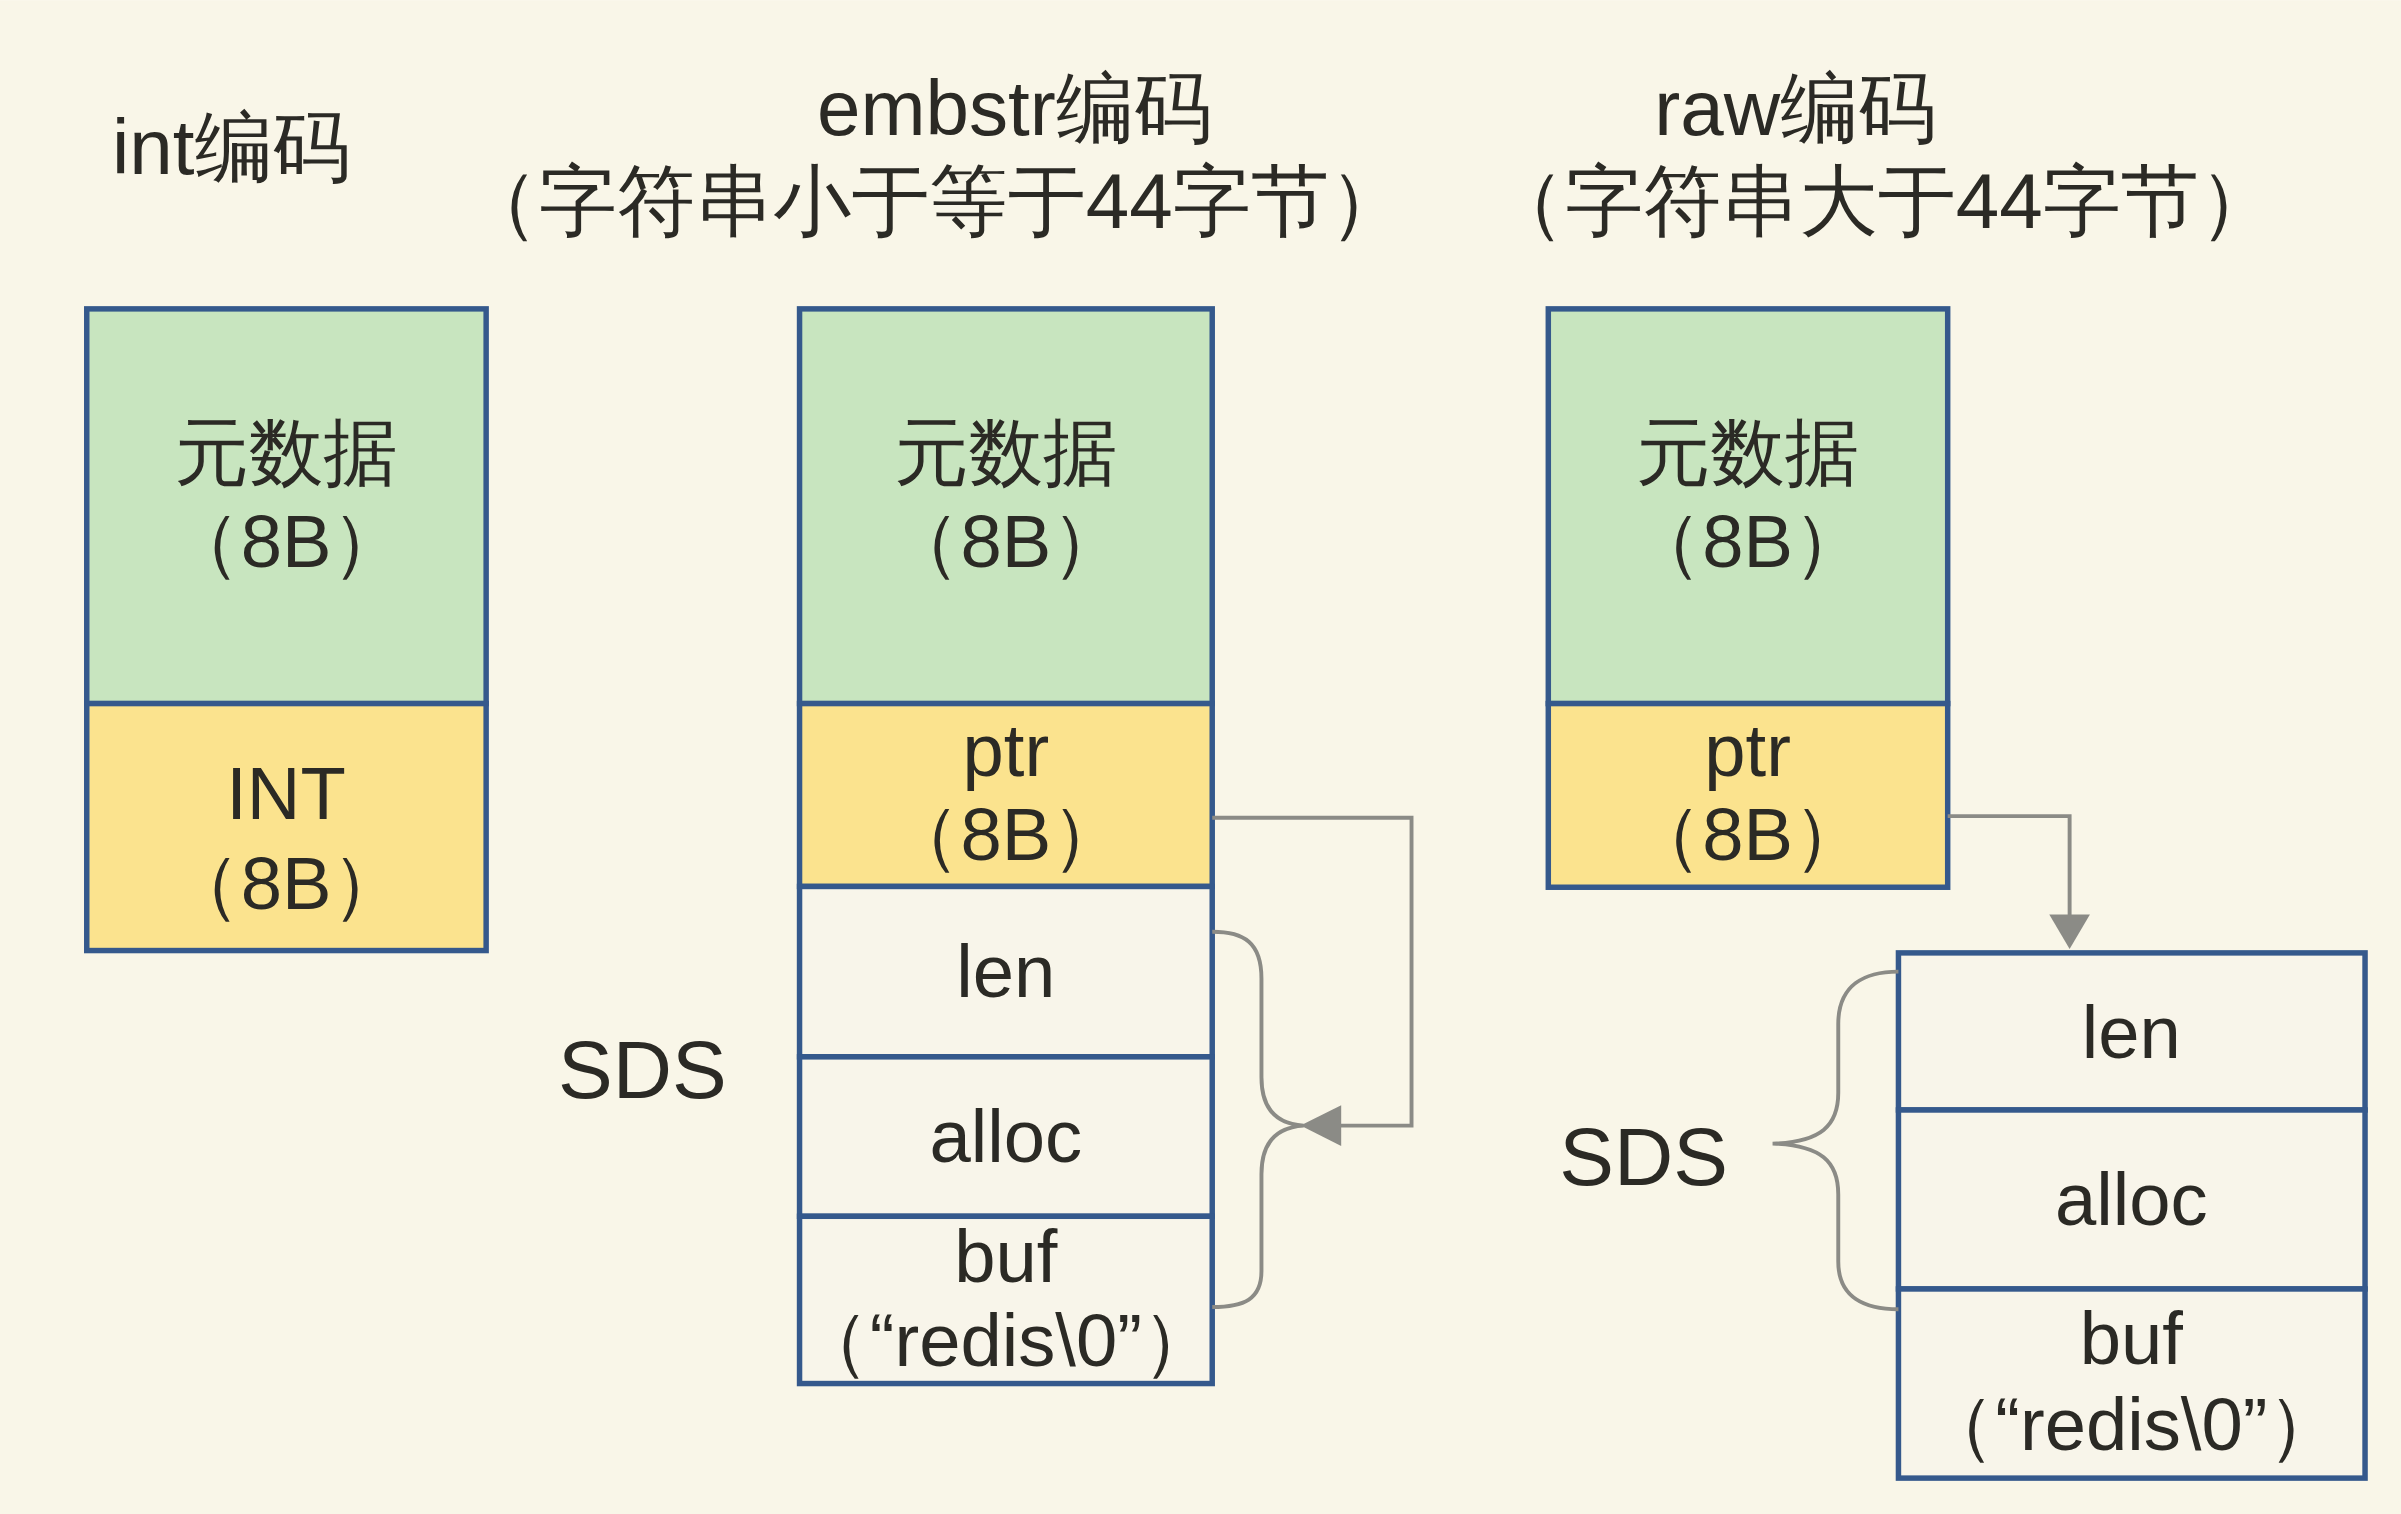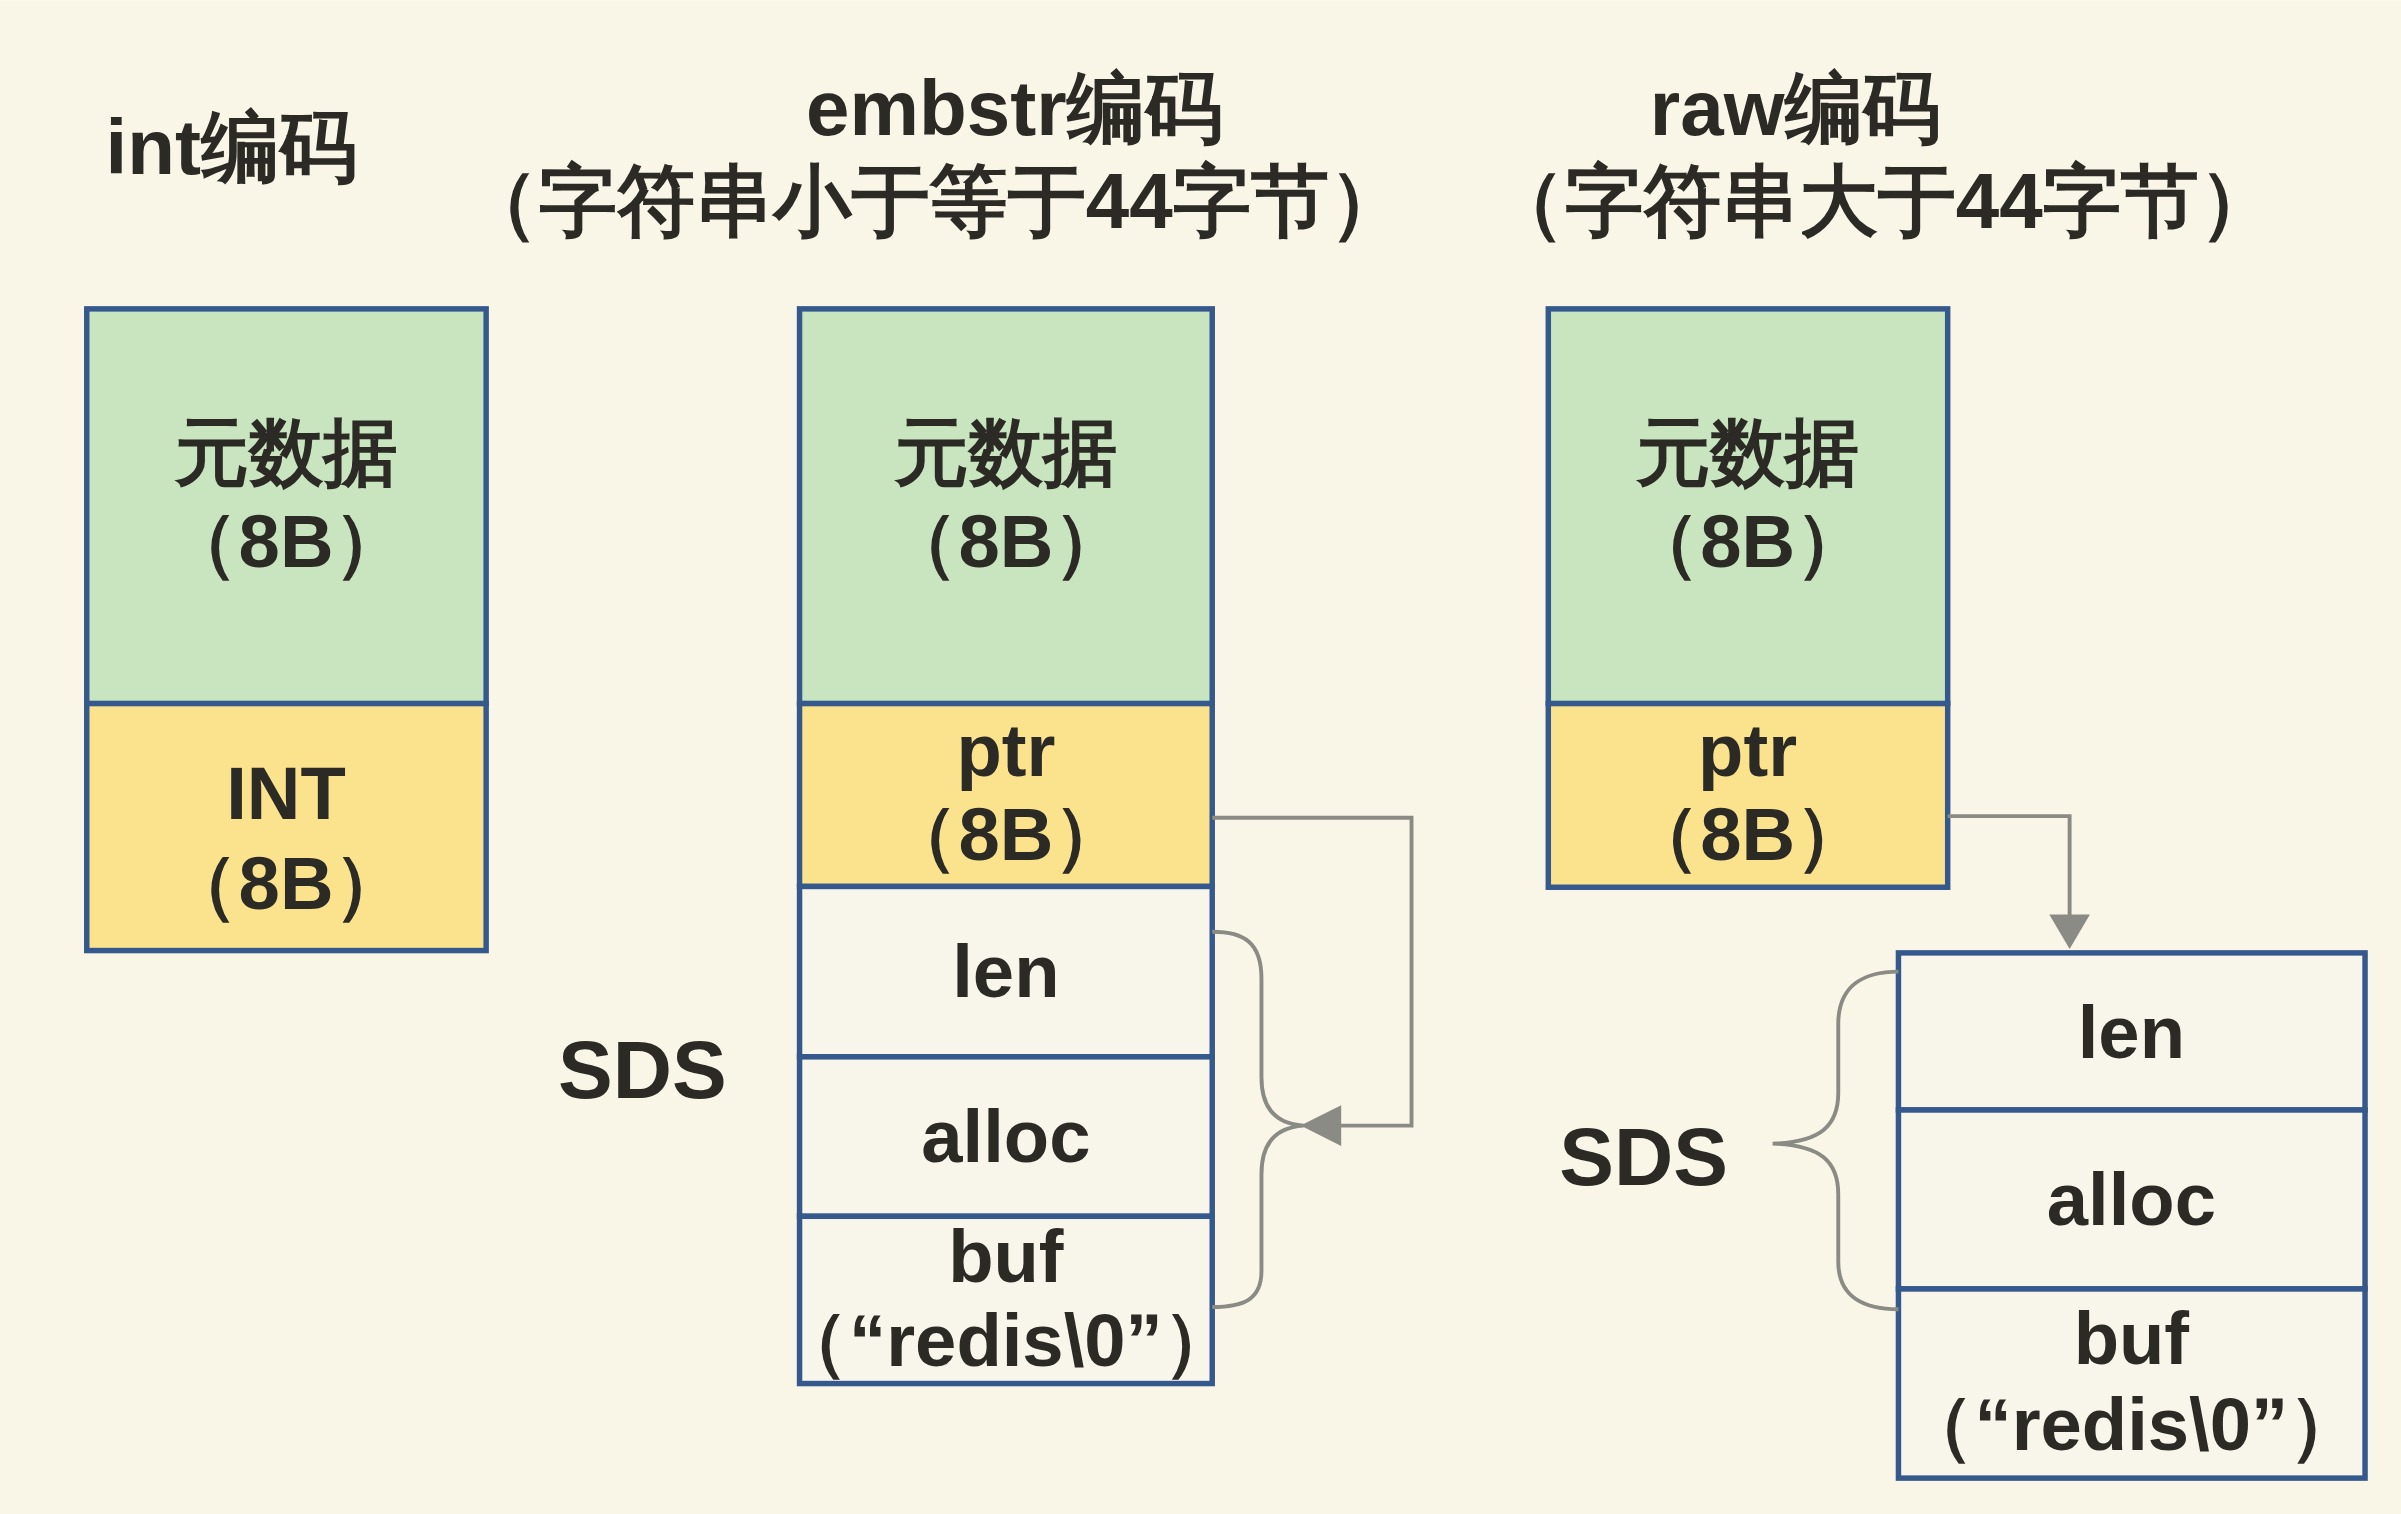--- a/index.html
+++ b/index.html
@@ -5,21 +5,20 @@
   html, body {
     margin: 0;
     padding: 0;
   }
   #canvas {
     position: relative;
     width: 2401px;
     height: 1515px;
     overflow: hidden;
     font-family: "Liberation Sans", "DejaVu Sans", sans-serif;
-    font-weight: bold;
   }
   svg {
     display: block;
   }
   text {
     font-family: "Liberation Sans", "DejaVu Sans", sans-serif;
   }
   .title-text {
     font-size: 100px;
     text-anchor: middle;

